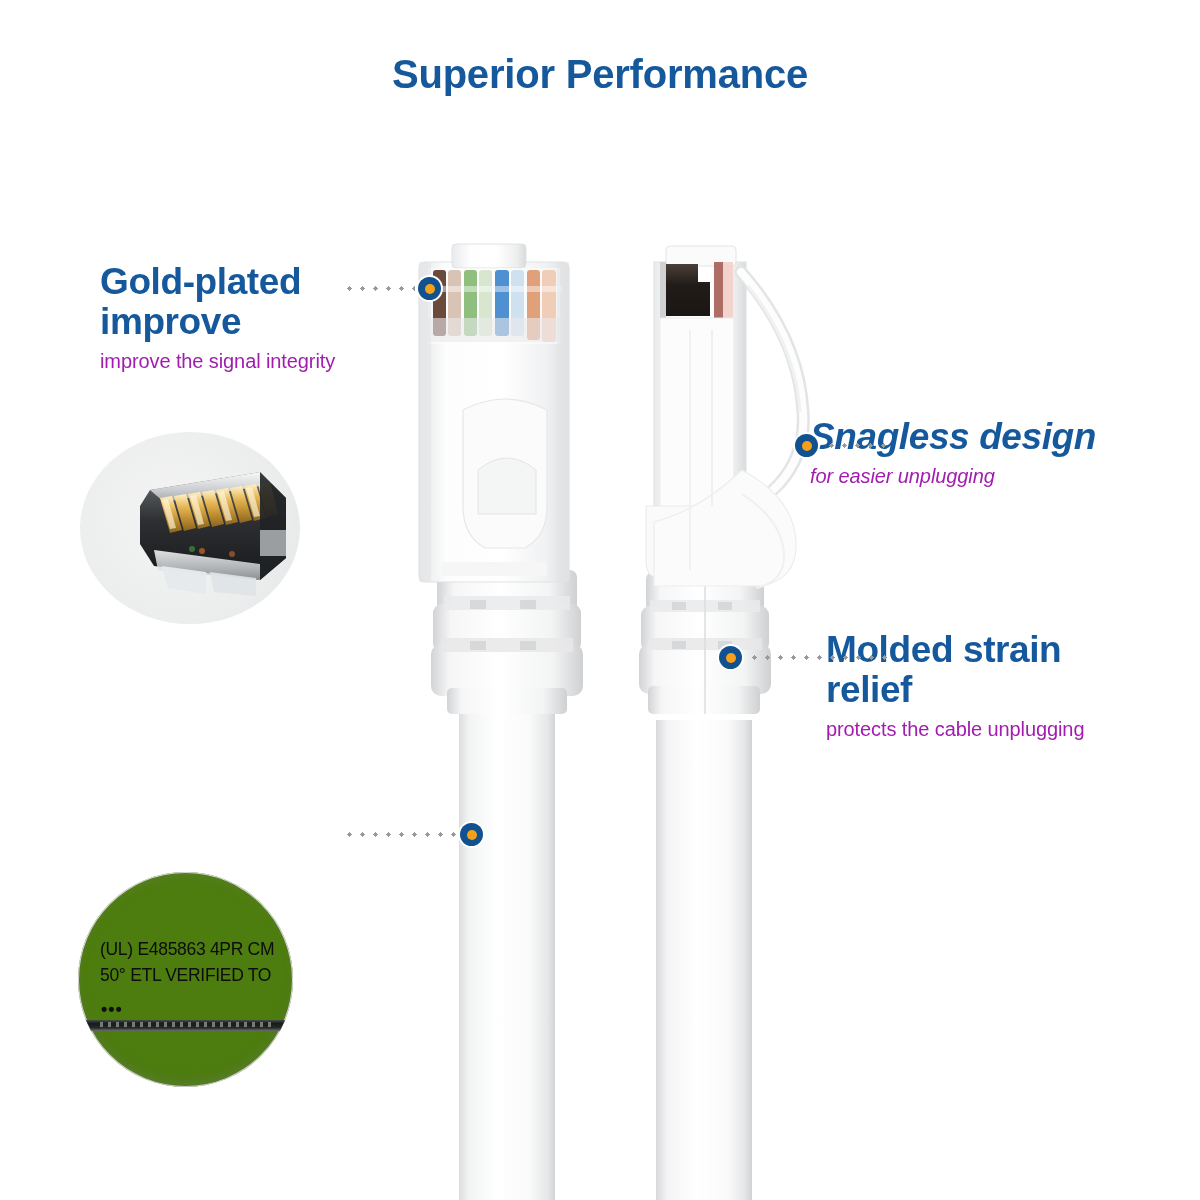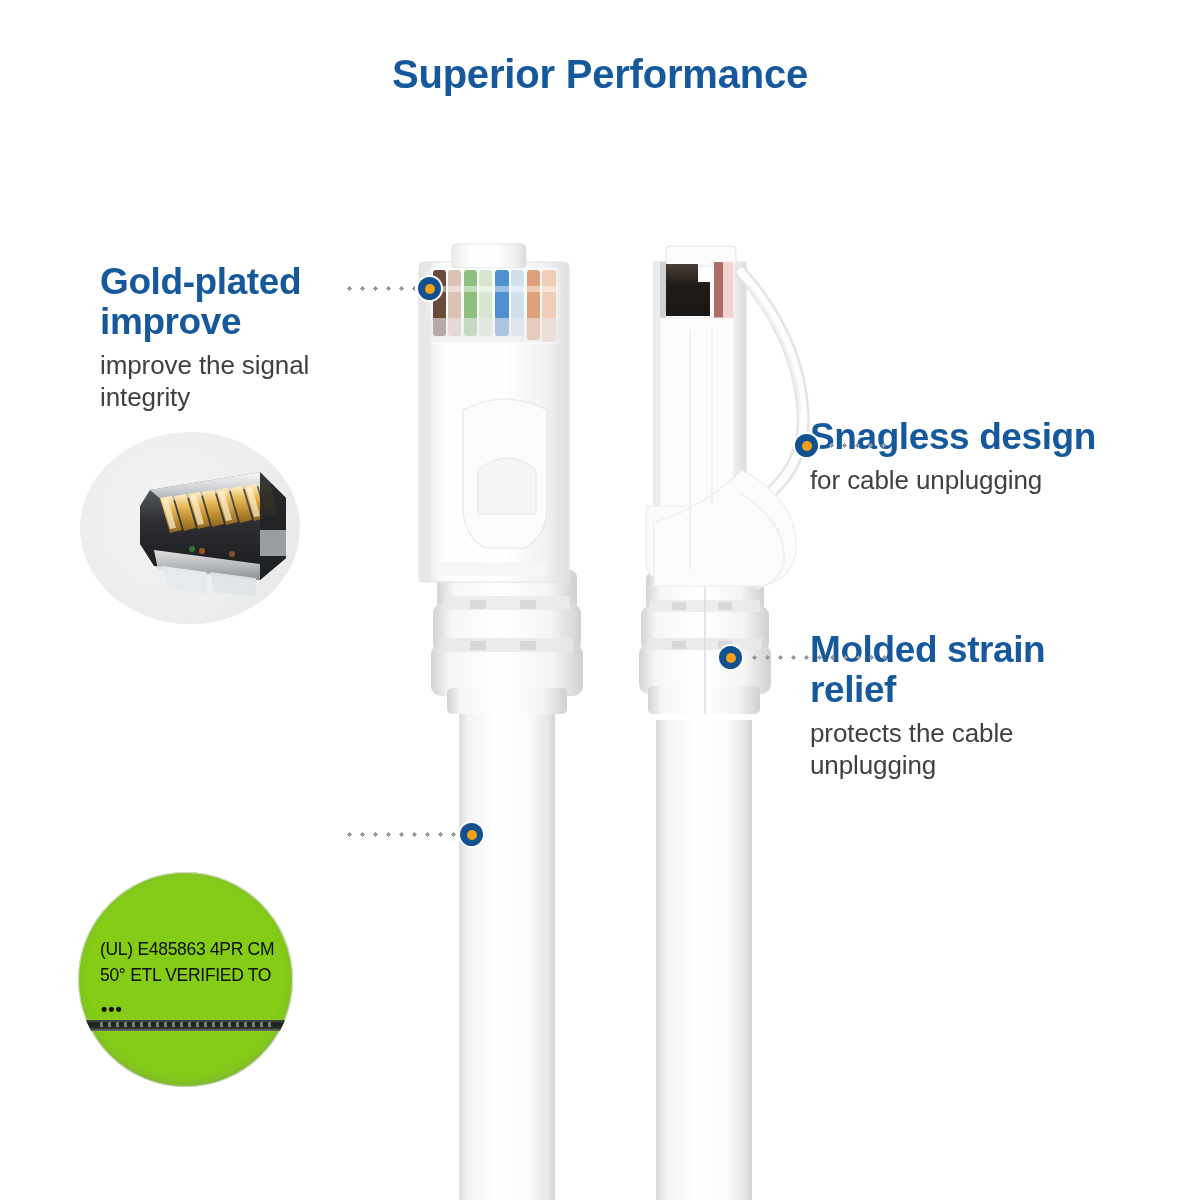--- a/index.html
+++ b/index.html
@@ -21,28 +21,28 @@
     letter-spacing:-0.2px;
   }
 
   
   .callout{position:absolute;}
   .callout .head{
     color:#15599c;font-weight:bold;font-size:37px;line-height:1.08;
     letter-spacing:-0.4px;
   }
   .callout .sub{
-    color:#404040;font-weight:normal;font-size:26px;line-height:1.25;
+    color:#a21caf;font-weight:normal;font-size:20px;line-height:1.25;
     margin-top:7px;letter-spacing:-0.1px;
   }
 
   .c-gold{left:100px;top:262px;width:250px;}
   .c-ul{left:100px;top:808px;width:300px;}
-  .c-snag{right:60px;top:417px;width:330px;}
-  .c-mold{right:60px;top:630px;width:330px;}
+  .c-snag{right:60px;top:417px;width:330px;font-style:italic;}
+  .c-mold{right:44px;top:630px;width:330px;}
 
   
   .leader{
     position:absolute;height:7px;
     background-image:radial-gradient(circle closest-side,#9a9a9a 58%,transparent 60%);
     background-size:13px 7px;background-repeat:repeat-x;
     background-position:left center;
   }
   .leader-gold{left:343px;top:285px;width:72px;}
   .leader-ul{left:343px;top:831px;width:125px;}
@@ -72,21 +72,21 @@
   .inset-gold{
     left:80px;top:432px;width:220px;height:192px;
     background:radial-gradient(circle at 42% 44%,#f4f4f4 0%,#eceded 62%,#e3e4e5 100%);
     border-radius:50%;
   }
   
   .rj-macro{position:absolute;left:30px;top:22px;width:190px;height:150px;}
 
   .inset-ul{
     left:78px;top:872px;width:215px;height:215px;border-radius:50%;
-    background:#84cc16;
+    background:#4d7c0f;
     box-shadow:inset 0 0 0 1px #e3e3e3;
   }
   .ul-ring{
     position:absolute;inset:0;border-radius:50%;
     background:
       radial-gradient(circle at 50% 50%, rgba(255,255,255,0) 0%, rgba(255,255,255,0) 84%, rgba(205,208,210,0.95) 88%, rgba(232,234,235,0.9) 95%, rgba(246,247,247,0.6) 100%);
   }
   .ul-shadow{
     position:absolute;inset:0;border-radius:50%;
     box-shadow:inset 0 -7px 14px -6px rgba(120,125,130,.45),
@@ -335,21 +335,21 @@
     <div class="ul-ring"></div>
     <div class="ul-shadow"></div>
     <div class="ul-text">(UL) E485863 4PR CM</div>
     <div class="ul-text" style="top:92px">50°  ETL VERIFIED TO</div>
     <div class="ul-dots">•••</div>
     <div class="ul-stripe"></div>
   </div>
 
   <div class="callout c-snag">
     <div class="head">Snagless design</div>
-    <div class="sub">for cable unplugging</div>
+    <div class="sub">for easier unplugging</div>
   </div>
   <div class="leader leader-snag"></div>
   <div class="dot dot-snag"></div>
 
   <div class="callout c-mold">
     <div class="head">Molded strain relief</div>
     <div class="sub">protects the cable unplugging</div>
   </div>
   <div class="leader leader-mold"></div>
   <div class="dot dot-mold"></div>

